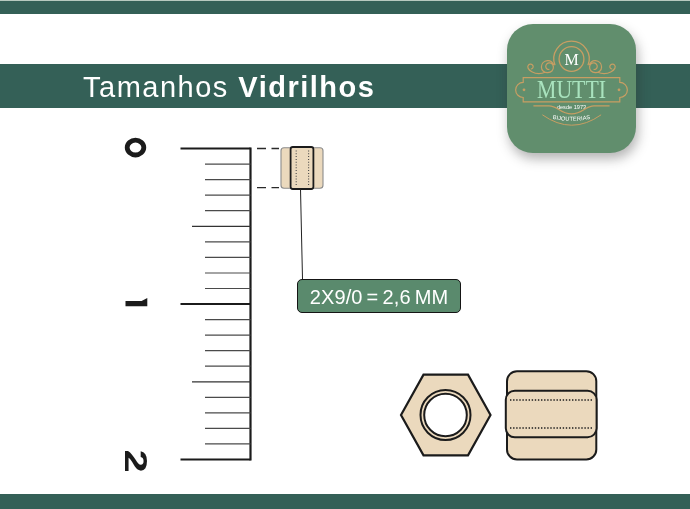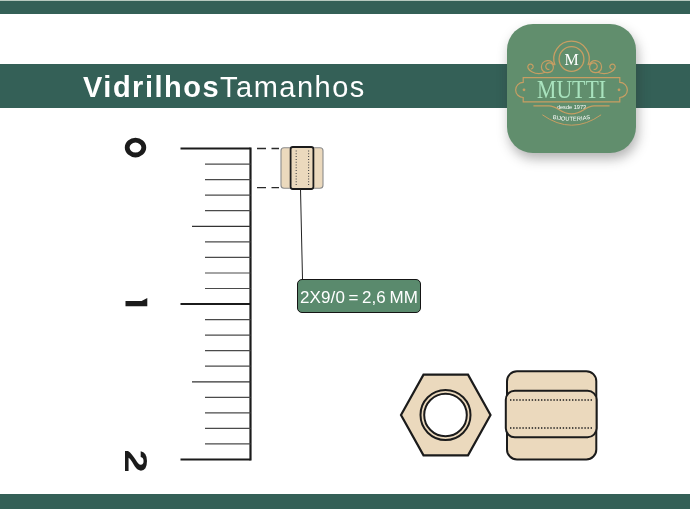--- a/index.html
+++ b/index.html
@@ -9,22 +9,22 @@
 </style>
 </head>
 <body>
 
 <div class="abs" style="left:0;top:0;width:690px;height:1px;background:#b7c9bf"></div>
 <div class="abs" style="left:0;top:1px;width:690px;height:13px;background:#346057"></div>
 
 <div class="abs" style="left:0;top:64px;width:690px;height:44px;background:#346057"></div>
 
 <div class="abs" style="left:83px;top:65.5px;height:44px;display:flex;align-items:center;color:#fff;font-size:29px;letter-spacing:1.5px;white-space:nowrap">
+    <span style="font-weight:400">Tamanhos&nbsp;</span>
     <span style="font-weight:700">Vidrilhos</span>
-    <span style="font-weight:400">Tamanhos&nbsp;</span>
   </div>
 
 <div class="abs" style="left:0;top:494px;width:690px;height:15px;background:#346057"></div>
 
 <svg class="abs" style="left:0;top:0" width="690" height="509" viewBox="0 0 690 509">
   <g stroke="#1b1b1b" fill="none">
 
     <path d="M250.5,147.5 V460.5" stroke-width="2.2"></path>
 
     <path d="M180.5,148.5 H250.5" stroke-width="2.2"></path>
@@ -91,21 +91,21 @@
 
 <svg class="abs" style="left:0;top:0" width="690" height="509" viewBox="0 0 690 509">
 
   <ellipse cx="135.5" cy="147.6" rx="8.3" ry="7.4" fill="none" stroke="#1b1b1b" stroke-width="4.8"></ellipse>
 
   <path d="M125.5,300.9 L141.6,300.9 L147.3,297.9 L147.3,306.2 L125.5,306.2 Z" fill="#1b1b1b"></path>
 
   <text x="0" y="11.3" text-anchor="middle" transform="translate(136.5,461.2) rotate(90) scale(1.35,1)" font-size="31" font-weight="bold" fill="#1b1b1b" font-family="Liberation Sans, sans-serif">2</text>
 </svg>
 
-<div class="abs" style="left:297px;top:278.5px;width:124px;height:34px;background:#5a8a6d;border:1.7px solid #151515;border-radius:5px;display:flex;align-items:center;justify-content:center;padding-top:4px;box-sizing:border-box;color:#fff;font-size:17px;letter-spacing:0.1px;white-space:nowrap">2X9/0 = 2,6 MM</div>
+<div class="abs" style="left:297px;top:278.5px;width:164px;height:34px;background:#5a8a6d;border:1.7px solid #151515;border-radius:5px;display:flex;align-items:center;justify-content:center;padding-top:4px;box-sizing:border-box;color:#fff;font-size:20px;letter-spacing:0.1px;white-space:nowrap">2X9/0 = 2,6 MM</div>
 
 <div class="abs" style="left:506.5px;top:24px;width:129px;height:129px;border-radius:26px;background:#618e6d;box-shadow:2px 6px 12px rgba(40,40,40,.35)">
 <svg width="129" height="129" viewBox="0 0 129 129" style="position:absolute;left:0;top:0">
   <defs>
     <path id="arcB" d="M 34,91.6 Q 64.5,102 95,91.6" fill="none"></path>
   </defs>
 
   <path d="M 48,41.3 A 17.7,17.7 0 1 1 81,41.3" fill="none" stroke="#c79e63" stroke-width="1.3"></path>
 
   <circle cx="64.5" cy="35" r="12.4" fill="none" stroke="#c79e63" stroke-width="1.3"></circle>

